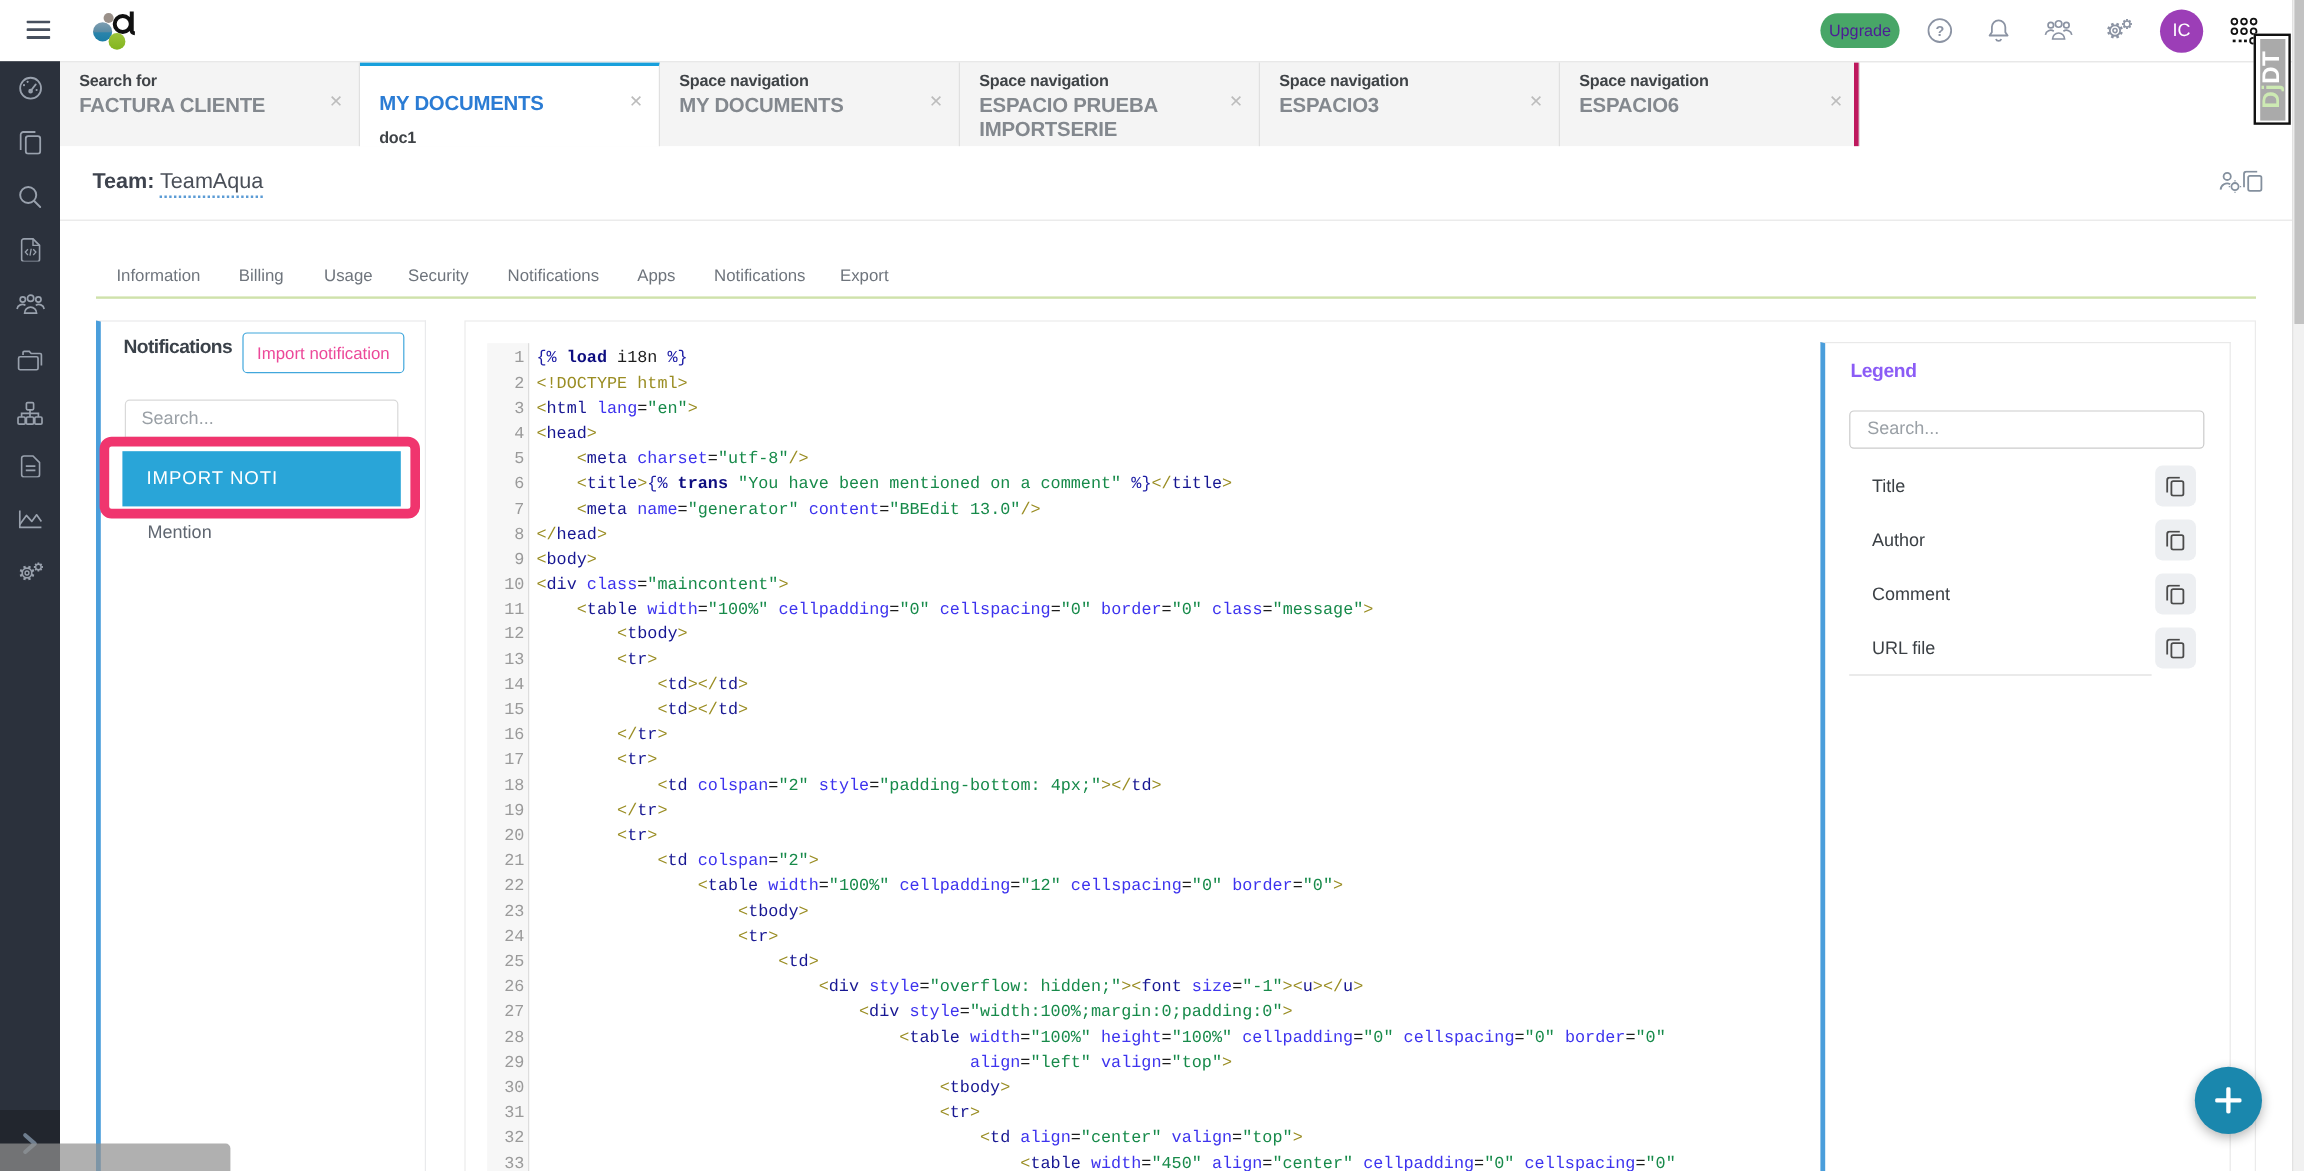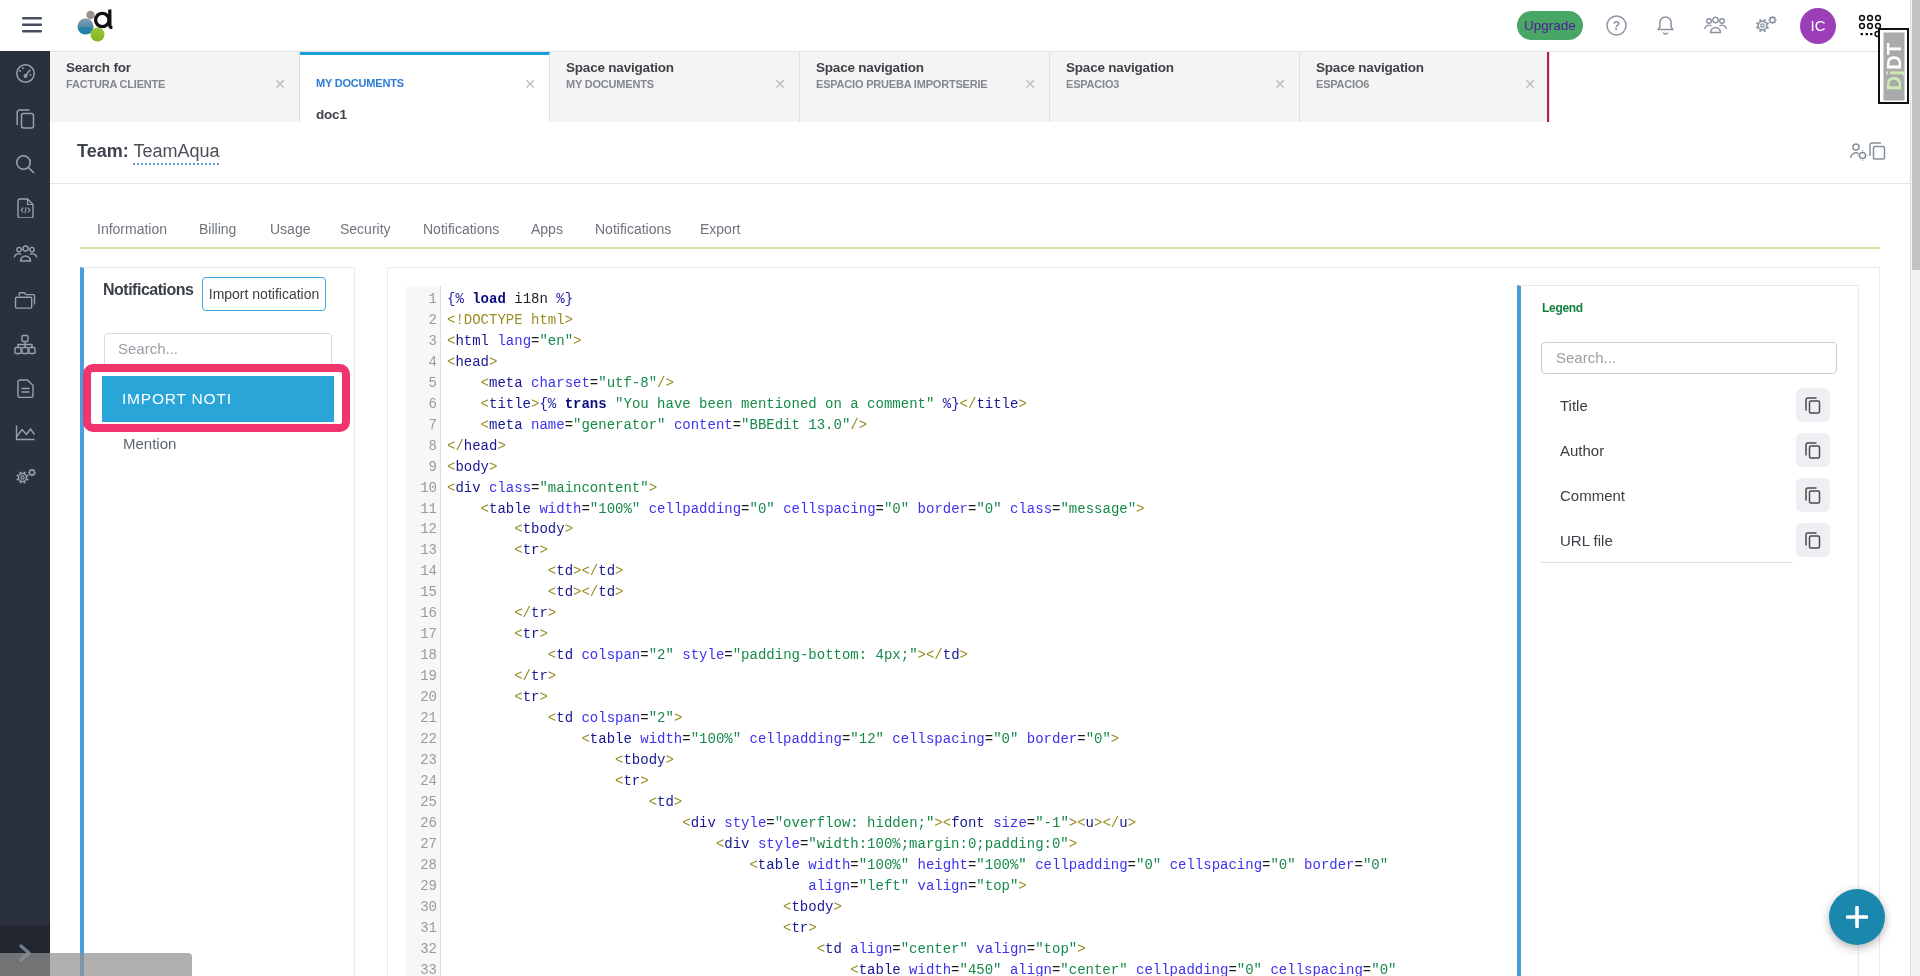--- a/index.html
+++ b/index.html
@@ -16,24 +16,24 @@
 #upgrade { position:absolute; left:1517px; top:11px; width:66px; height:29px; border-radius:15px; background:#48a667;
   color:#4c1d95; font-size:13.5px; text-align:center; line-height:29px; }
 #avatar { position:absolute; left:1800px; top:8px; width:36px; height:36px; border-radius:50%; background:#9c3eb7;
   color:#fff; font-size:15px; text-align:center; line-height:36px; }
 
 
 #sidebar { position:absolute; left:0; top:51px; width:50px; height:925px; background:#2b313c; z-index:6; }
 #sbot { position:absolute; left:0; top:874px; width:50px; height:51px; background:#22262e; }
 
 
-#tabstrip { position:absolute; left:50px; top:51px; width:1499px; height:71px; background:#f4f4f4; border-right:2px solid #be185d; }
+#tabstrip { position:absolute; left:50px; top:51px; width:1499px; height:71px; background:#f4f4f4; border-right:4px solid #be185d; }
 .btab { position:absolute; top:0; height:71px; width:250px; border-right:1px solid #e0e0e0; }
 .btab .tt { position:absolute; left:16px; top:9px;  font-size:13.5px; letter-spacing:-0.2px; font-weight:bold; color:#3f4347; }
-.btab .ts { position:absolute; left:16px; top:27px; font-size:11px; letter-spacing:-0.2px; font-weight:bold; color:#83888e; }
+.btab .ts { position:absolute; left:16px; top:27px; font-size:17px; letter-spacing:-0.2px; font-weight:bold; color:#83888e; }
 .btab .tx { position:absolute; right:13px; top:25px; font-size:14px; color:#bcbcbc; }
 .btab.active { background:#fff; border-top:4px solid #18a0dc; }
 .btab.active .tt { top:4px;margin-top:48px; }
 .btab.active .ts { top:22px; color:#2b7cd4; }
 .btab.active .tx { top:21px; }
 
 
 #teamband { position:absolute; left:50px; top:122px; width:1870px; height:62px; background:#fff; border-bottom:1px solid #e6e6e6; }
 #teamtitle { position:absolute; left:77px; top:141px; font-size:18px; color:#3e434e; }
 #teamtitle b { font-weight:bold; }
@@ -44,22 +44,22 @@
 #greenline { position:absolute; left:80px; top:247px; width:1800px; height:2px; background:#cfe2ab; }
 
 
 #leftcard { position:absolute; left:80px; top:267px; width:275px; height:715px; background:#fff;
   border:1px solid #e9eaec; border-left:4px solid #4a9edb; }
 #maincard { position:absolute; left:387px; top:267px; width:1493px; height:715px; background:#fff; border:1px solid #ebebeb; }
 #legendcard { position:absolute; left:1517px; top:285px; width:342px; height:697px; background:#fff;
   border:1px solid #e9e9e9; border-left:4px solid #4a9edb; }
 
 #notif-h { position:absolute; left:103px; top:281px; font-size:16px; letter-spacing:-0.5px; font-weight:bold; color:#3a4149; }
-#importbtn { position:absolute; left:202px; top:277px; width:124px; height:34px; border:1px solid #41a7dc; border-radius:4px;
-  color:#404040; font-size:14px; text-align:center; line-height:32px; background:#fff; }
+#importbtn { position:absolute; left:202px; top:277px; width:135px; height:34px; border:1px solid #41a7dc; border-radius:4px;
+  color:#ec4899; font-size:14px; text-align:center; line-height:32px; background:#fff; }
 .searchbox { position:absolute; border:1px solid #d9d9d9; border-radius:4px; background:#fff; color:#9aa0a6; font-size:15px; }
 #search1 { left:104px; top:333px; width:228px; height:32px; line-height:30px; padding-left:13px; border-radius:4px 4px 0 0; }
 #annot { position:absolute; left:83px; top:364px; width:267px; height:68px; border:8px solid #f0356e; border-radius:10px; background:#fff; }
 #importnoti { position:absolute; left:102px; top:376px; width:232px; height:46px; background:#29a5d8; color:#fff;
   font-size:15.5px; line-height:46px; padding-left:20px; letter-spacing:0.8px; }
 #mention { position:absolute; left:123px; top:435px; font-size:15px; color:#5f6670; }
 
 
 #gutter { position:absolute; left:406px; top:286px; width:35px; height:690px; background:#f7f7f7; border-right:1px solid #ddd; }
 pre.lnums { position:absolute; left:406px; top:289px; width:31px; text-align:right;
@@ -68,21 +68,21 @@
   line-height:20.95px; color:#1c1c1c; }
 pre.code i { font-style:normal; }
 i.tp { color:#1d1da5; }
 i.kw { color:#0d0d80; font-weight:bold; }
 i.pu { color:#9a8d23; }
 i.tg { color:#171792; }
 i.at { color:#3d33ee; }
 i.st { color:#178a4a; }
 
 
-#legend-h { position:absolute; left:1542px; top:301px; font-size:12px; letter-spacing:-0.3px; font-weight:bold; color:#15803d; }
+#legend-h { position:absolute; left:1542px; top:301px; font-size:16px; letter-spacing:-0.3px; font-weight:bold; color:#8b5cf6; }
 #search2 { left:1541px; top:342px; width:296px; height:32px; line-height:30px; padding-left:14px; border-color:#cbcbcb; }
 .litem { position:absolute; left:1560px; font-size:15px; color:#3b4045; }
 .copybtn { position:absolute; left:1796px; width:34px; height:34px; background:#edeff2; border-radius:6px; }
 .copybtn svg { position:absolute; left:9px; top:9px; }
 #ldivider { position:absolute; left:1541px; top:562px; width:252px; height:1px; background:#dcdcdc; }
 
 
 #fab { position:absolute; left:1829px; top:889px; width:56px; height:56px; border-radius:50%; background:#1a87ad;
   box-shadow:0 3px 10px rgba(0,0,0,0.3); }
 #djdt { position:absolute; left:1878px; top:28px; width:31px; height:76px; background:#fff; border:2px solid #111; z-index:20; }

